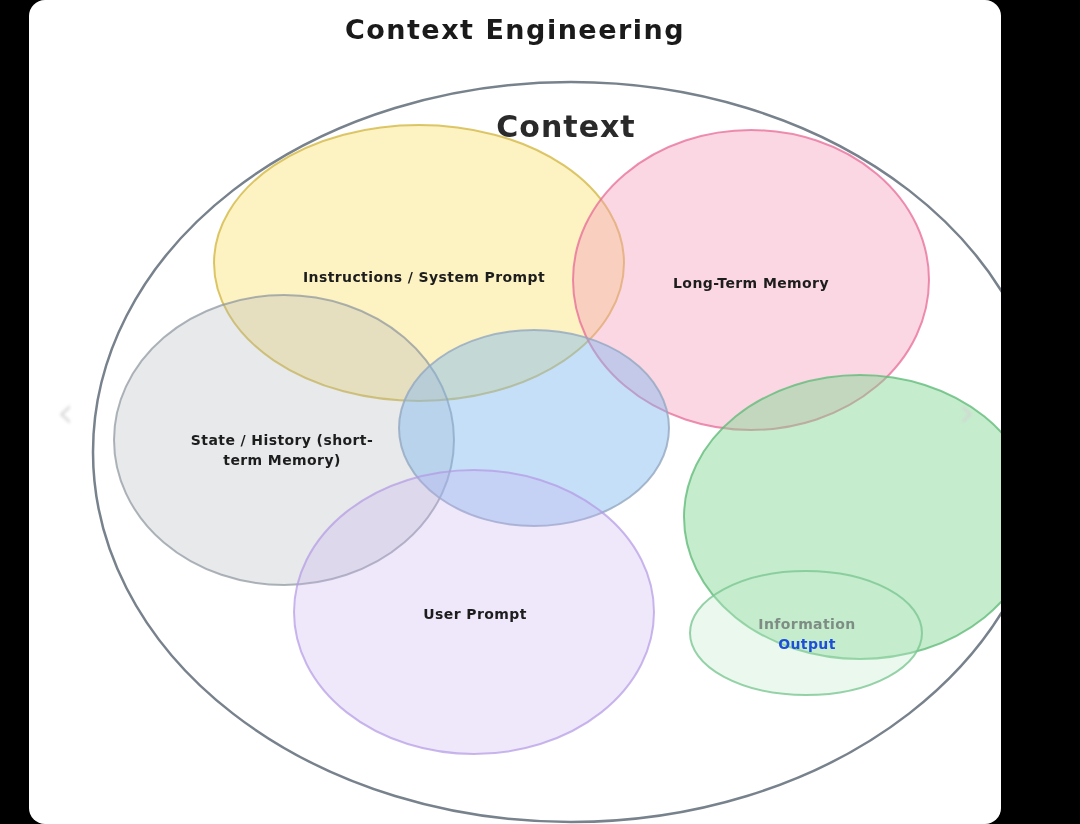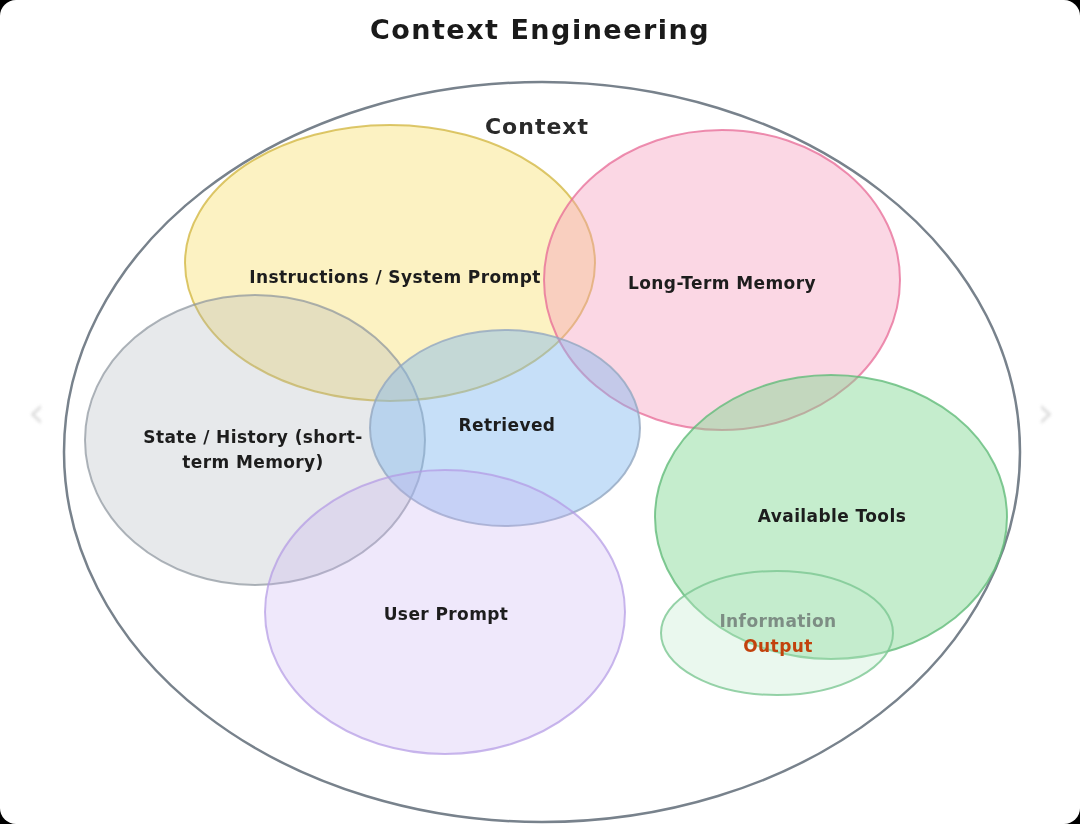--- a/index.html
+++ b/index.html
@@ -4,59 +4,60 @@
 <style>
   * { margin: 0; padding: 0; box-sizing: border-box; }
   html, body { width: 1080px; height: 824px; }
   body {
     background: #000;
     font-family: "DejaVu Sans", sans-serif;
     overflow: hidden;
   }
   .canvas {
     position: relative;
-    width: 1080px;
+    width: 972px;
     height: 824px;
     background: #ffffff;
     border-radius: 16px;
     overflow: hidden;
+    margin-left: 29px;
   }
   .diagram-title {
     position: absolute;
     top: 14px;
     left: 0;
     width: 100%;
     text-align: center;
     font-size: 27px;
     font-weight: bold;
     letter-spacing: 1.5px;
     color: #1a1a1a;
   }
   .context-label {
     position: absolute;
     left: 537px;
     top: 126px;
     transform: translate(-50%, -50%);
-    font-size: 22px;
+    font-size: 30px;
     font-weight: bold;
     letter-spacing: 1px;
     color: #2a2a2a;
     white-space: nowrap;
   }
   svg.venn {
     position: absolute;
     inset: 0;
     width: 1080px;
     height: 824px;
   }
   .label {
     position: absolute;
     transform: translate(-50%, -50%);
     text-align: center;
-    font-size: 17px;
+    font-size: 14px;
     font-weight: 600;
     color: #1d1d1d;
     white-space: nowrap;
     line-height: 1.45;
     letter-spacing: 0.4px;
   }
   .label span { display: block; }
   .label-structured { color: #7d8d84; }
   .edge-arrow {
     position: absolute;
@@ -103,28 +104,26 @@
   <div class="label" style="left:395px; top:277px;">Instructions / System Prompt</div>
 
   <div class="label" style="left:722px; top:283px;">Long-Term Memory</div>
 
   <div class="label" style="left:253px; top:450px;">
     <span>State / History (short-</span>
     <span>term Memory)</span>
   </div>
 
   <div class="label" style="left:507px; top:425px;">
-    <span>Retrieved</span>
   </div>
 
   <div class="label" style="left:446px; top:614px;">User Prompt</div>
 
-  <div class="label" style="left:832px; top:516px;">Available Tools</div>
 
   <div class="label label-structured" style="left:778px; top:634px;">
     <span>Information</span>
-    <span style="color:#c2410c;">Output</span>
+    <span style="color:#1d4ed8;">Output</span>
   </div>
 
   <div class="edge-arrow edge-arrow-left">‹</div>
   <div class="edge-arrow edge-arrow-right">›</div>
 
 </div>
 
 </body></html>

